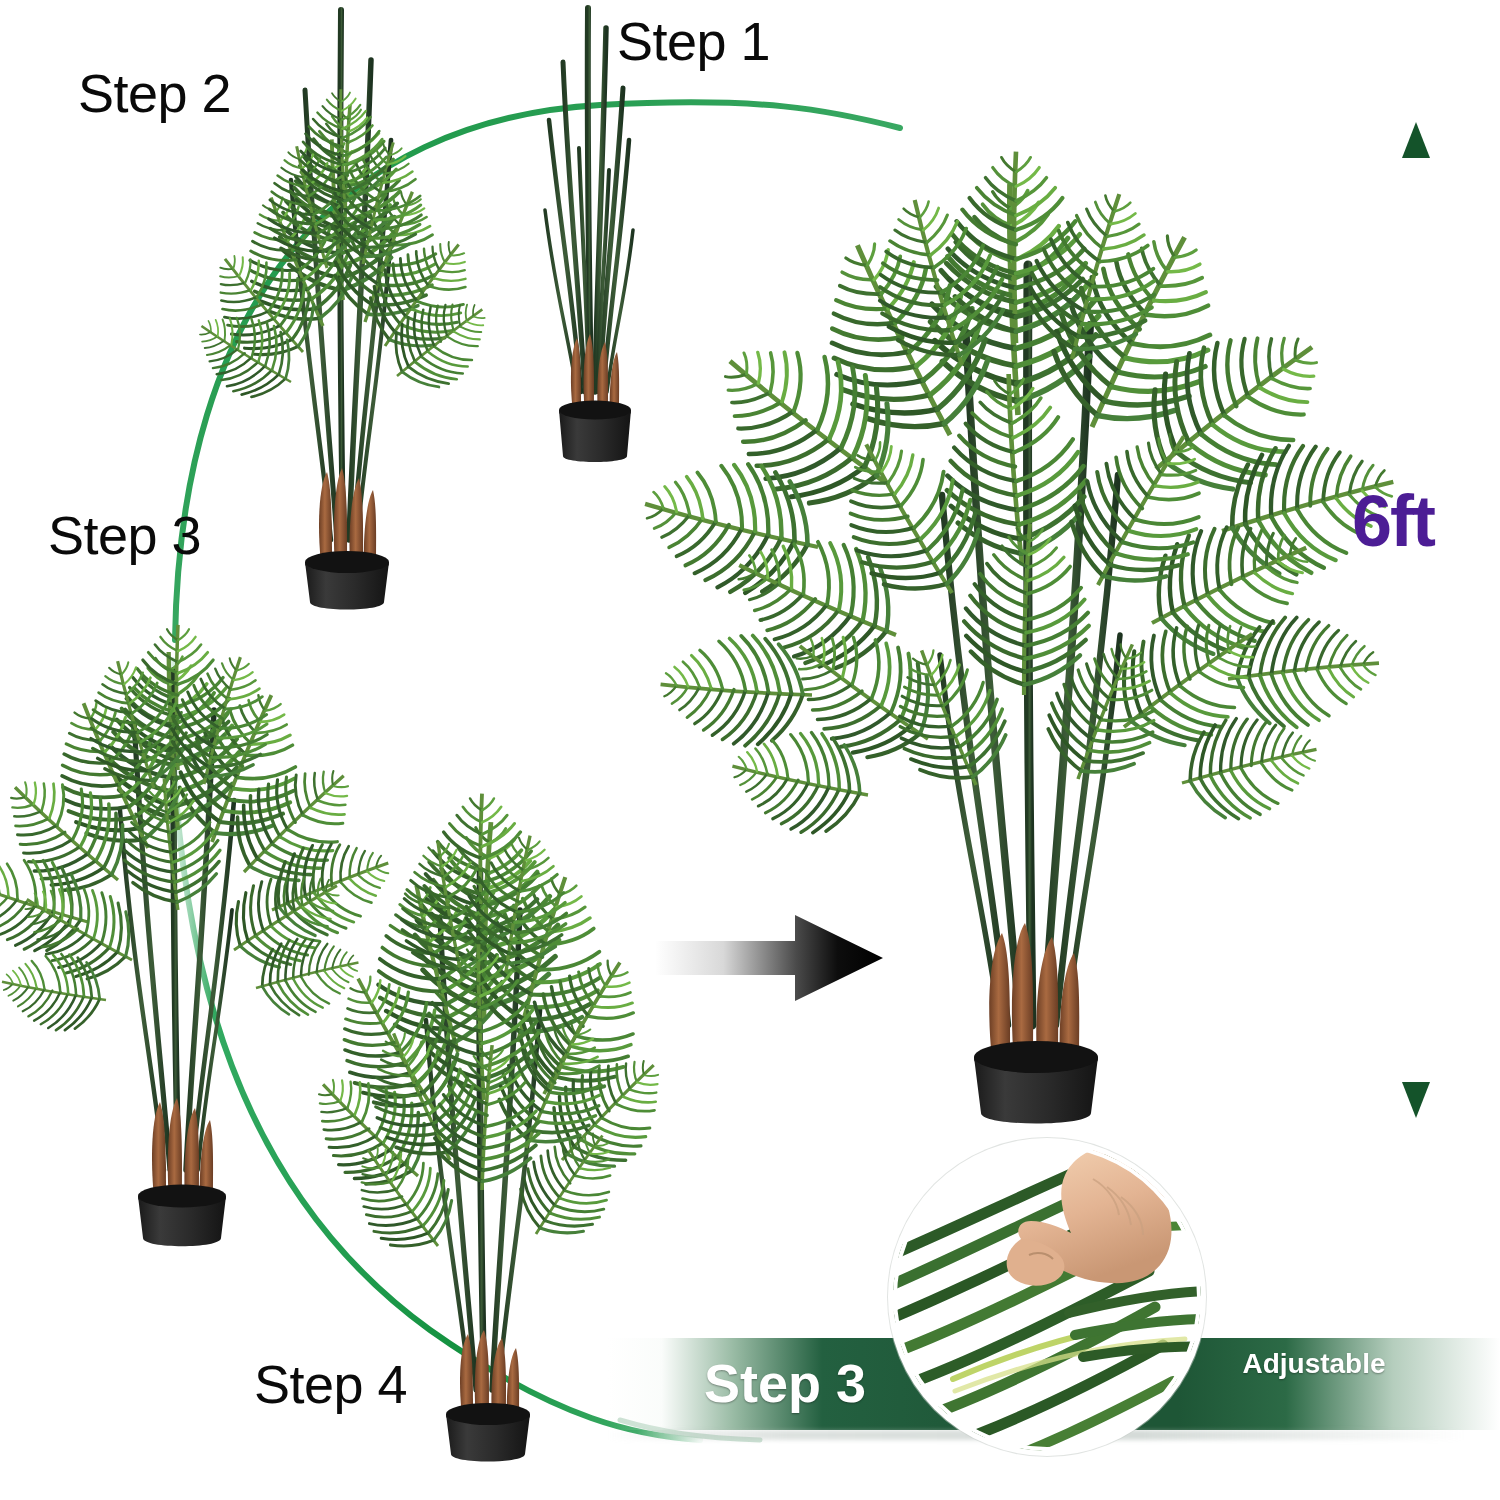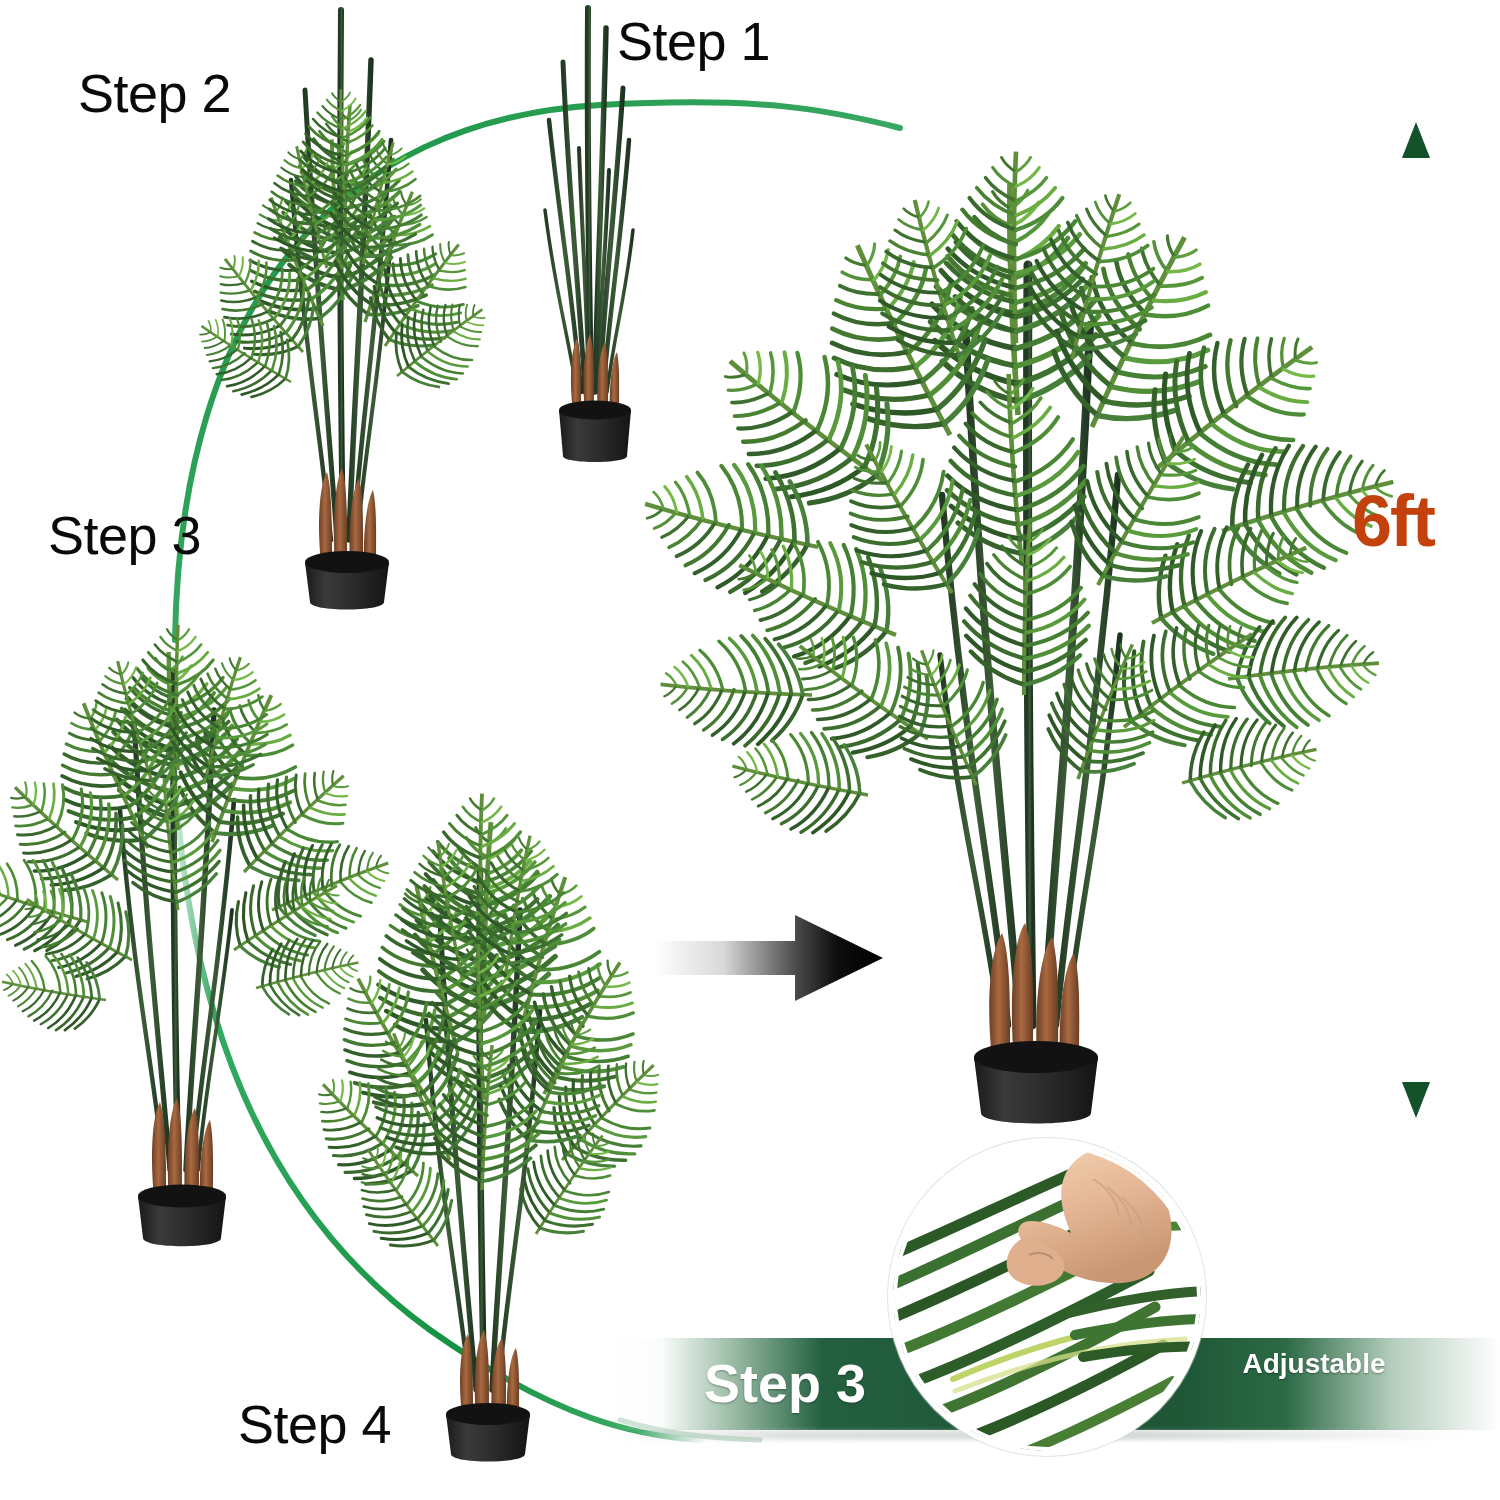--- a/index.html
+++ b/index.html
@@ -22,37 +22,37 @@
     font-weight: 400;
     color: #0a0a0a;
     font-size: 54px;
     letter-spacing: -0.5px;
     white-space: nowrap;
     z-index: 40;
   }
   #label-step1 { left: 617px; top: 10px; }
   #label-step2 { left: 78px;  top: 62px; }
   #label-step3 { left: 48px;  top: 487px; margin-top: 17px; }
-  #label-step4 { left: 238px; top: 1353px; margin-top: 40px; }
+  #label-step4 { left: 254px; top: 1353px; }
 
   
   #flow-curve { position: absolute; left: 0; top: 0; width: 1500px; height: 1500px; z-index: 5; }
 
   
   .plant { position: absolute; z-index: 20; }
   .plant svg { display: block; overflow: visible; }
 
   
   #measure { position: absolute; left: 1380px; top: 120px; width: 120px; height: 1000px; z-index: 30; }
   #measure-text {
     position: absolute;
     left: 1352px; top: 480px;
     font-size: 72px;
     font-weight: bold;
-    color: #c2410c;
+    color: #4c1d95;
     font-family: "Liberation Sans", sans-serif;
     letter-spacing: -2px;
     z-index: 35;
   }
 
   
   #transition-arrow { position: absolute; left: 645px; top: 893px; width: 250px; height: 130px; z-index: 25; }
 
   
   #banner {

